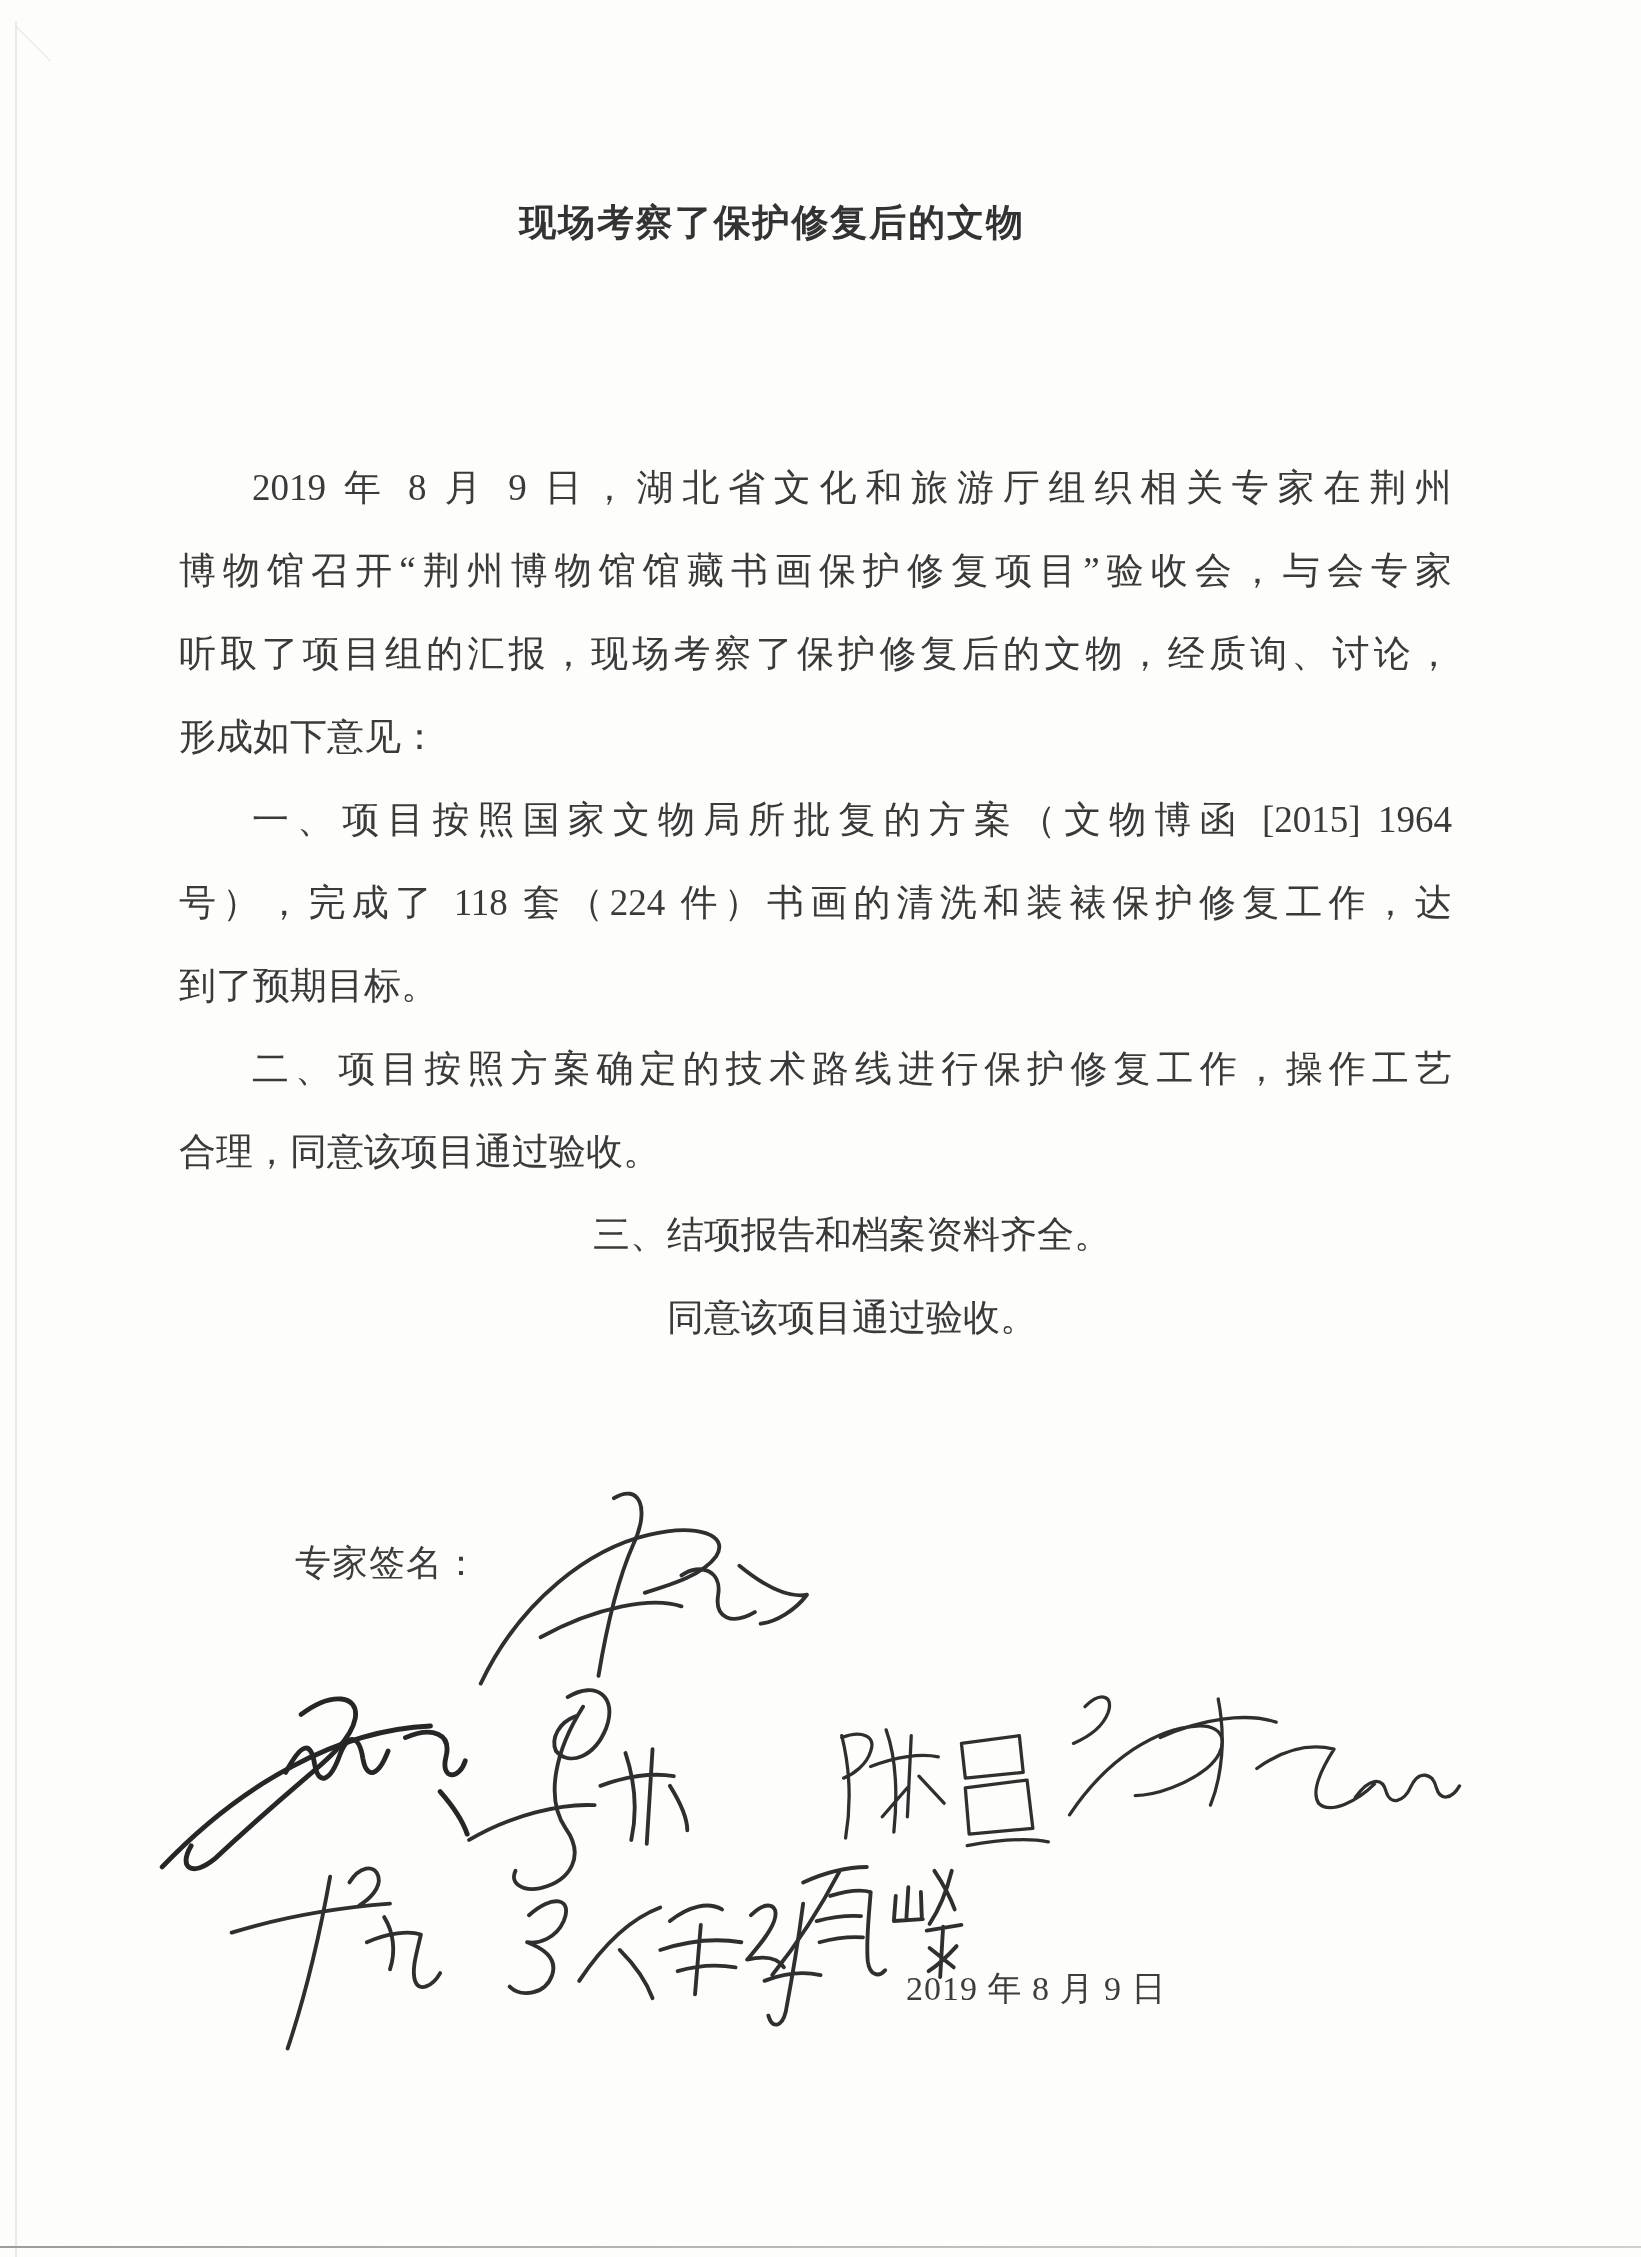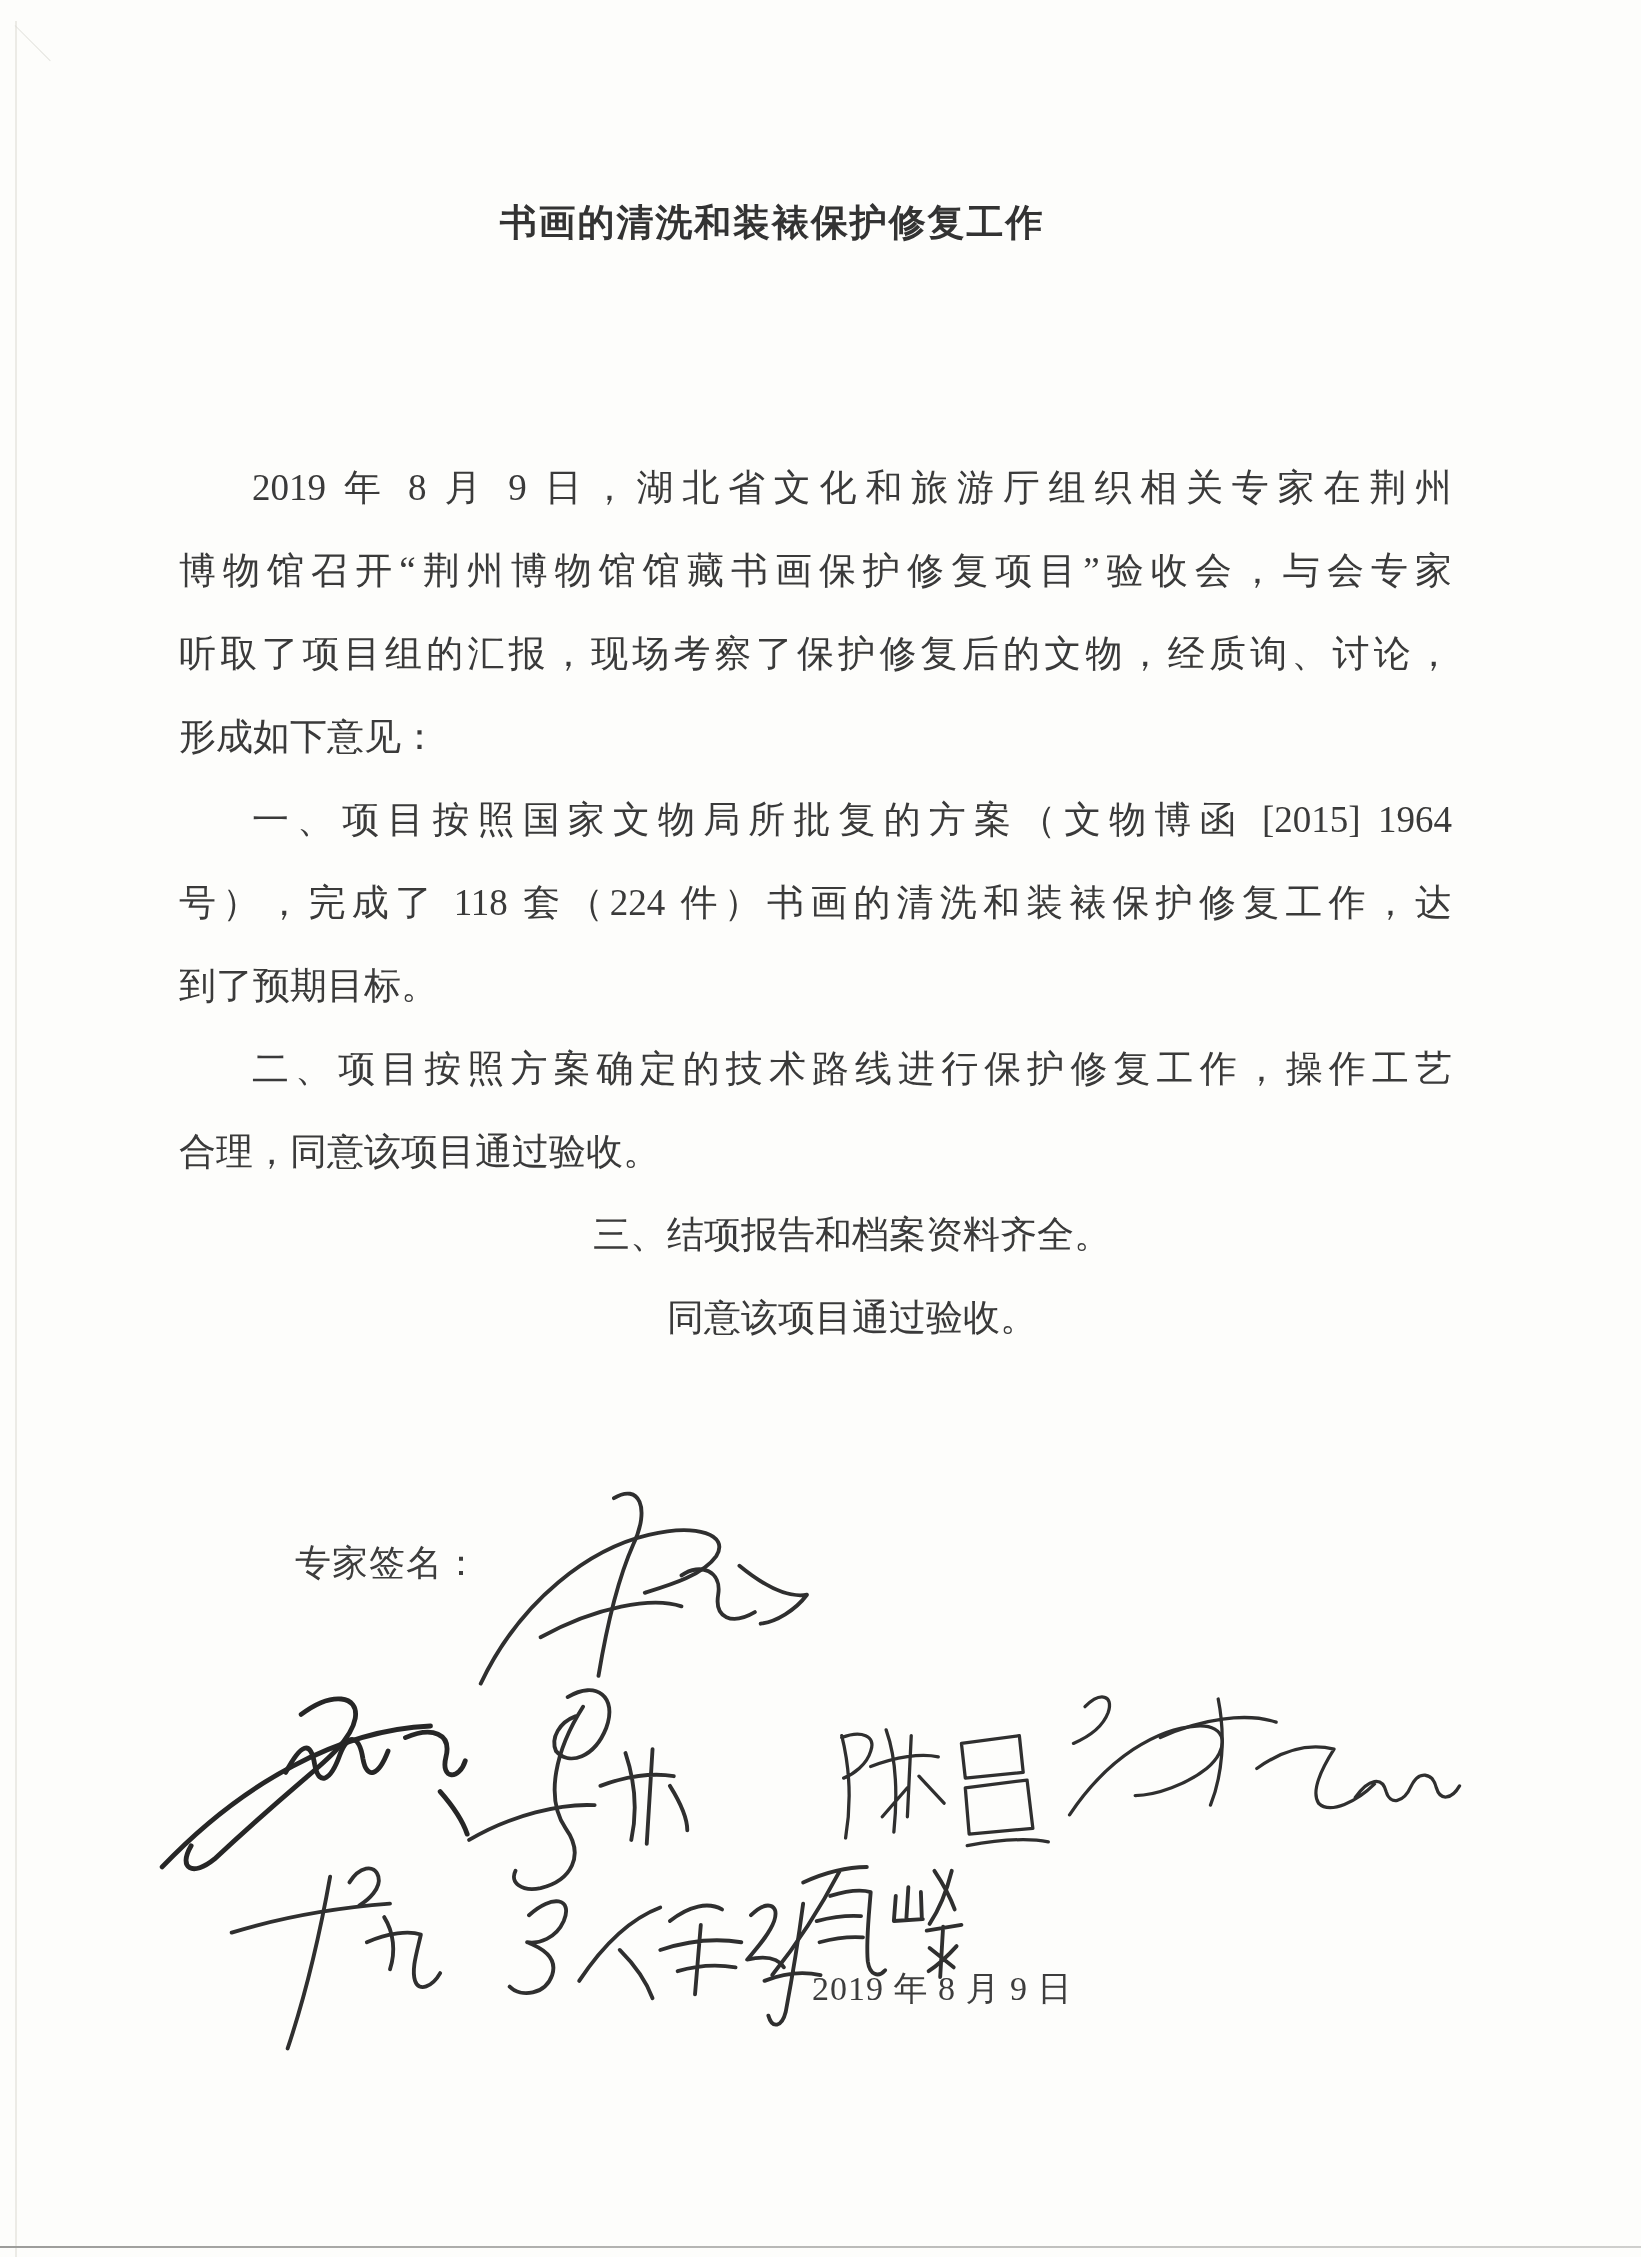--- a/index.html
+++ b/index.html
@@ -21,36 +21,36 @@
     font-weight:bold;font-size:37px;color:#333;letter-spacing:1.9px;white-space:nowrap;}
   .title1{top:198px;}
   .title2{top:283px;}
   
   .body-text{position:absolute;left:179px;top:446px;width:1273px;}
   .line{font-size:37px;height:83px;line-height:83px;color:#3a3a3a;text-align:left;}
   .line.fill{text-align:justify;text-align-last:justify;}
   .line.indent{text-indent:73px;text-align:center;}
   
   .sign-label{position:absolute;left:295px;top:1539px;font-size:36px;color:#3d3d3d;letter-spacing:1px;}
-  .doc-date{position:absolute;left:812px;top:1966px;font-size:34px;color:#3d3d3d;letter-spacing:1px;}
+  .doc-date{position:absolute;left:906px;top:1966px;font-size:34px;color:#3d3d3d;letter-spacing:1px;}
   svg.signatures{position:absolute;left:0;top:0;pointer-events:none;}
   svg.signatures path{fill:none;stroke:#2f2f2f;stroke-width:4;stroke-linecap:round;stroke-linejoin:round;}
   svg.signatures g.bold path{stroke:#262626;stroke-width:5;}
   svg.signatures g.fine path{stroke-width:3.4;}
 </style>
 </head>
 <body>
 
 <div class="page">
 
   <div class="edge-left"></div>
   <div class="edge-bottom"></div>
   <div class="crease"></div>
 
-  <div class="title title1">书画的清洗和装裱保护修复工作</div>
+  <div class="title title1">现场考察了保护修复后的文物</div>
 
   <div class="body-text">
     <div class="line fill indent">2019 年 8 月 9 日，湖北省文化和旅游厅组织相关专家在荆州</div>
     <div class="line fill">博物馆召开“荆州博物馆馆藏书画保护修复项目”验收会，与会专家</div>
     <div class="line fill">听取了项目组的汇报，现场考察了保护修复后的文物，经质询、讨论，</div>
     <div class="line">形成如下意见：</div>
     <div class="line fill indent">一、项目按照国家文物局所批复的方案（文物博函 [2015] 1964</div>
     <div class="line fill">号），完成了 118 套（224 件）书画的清洗和装裱保护修复工作，达</div>
     <div class="line">到了预期目标。</div>
     <div class="line fill indent">二、项目按照方案确定的技术路线进行保护修复工作，操作工艺</div>

